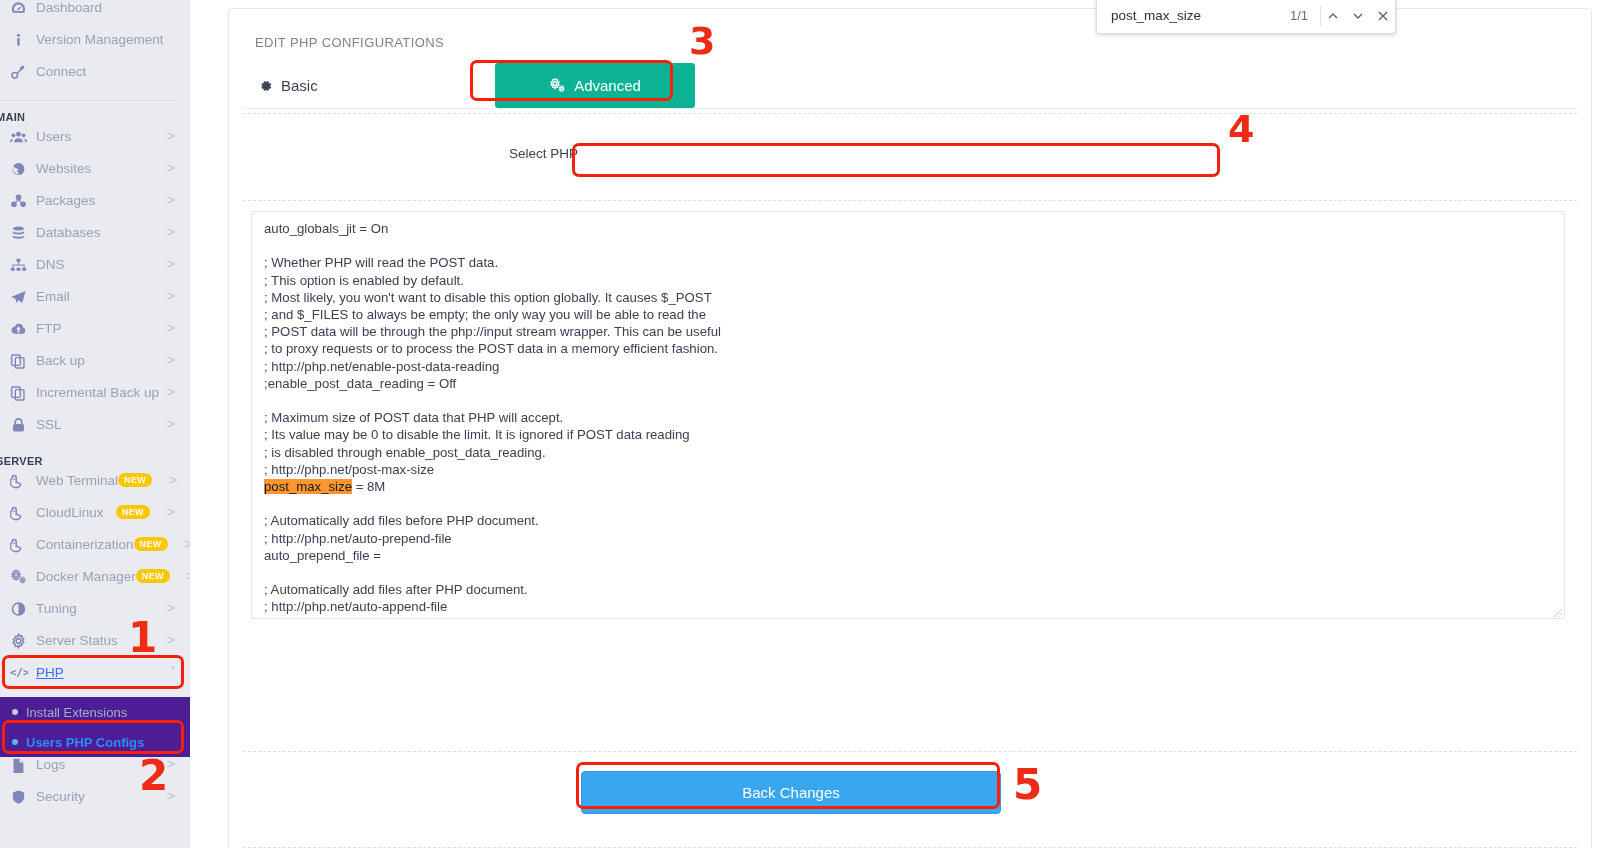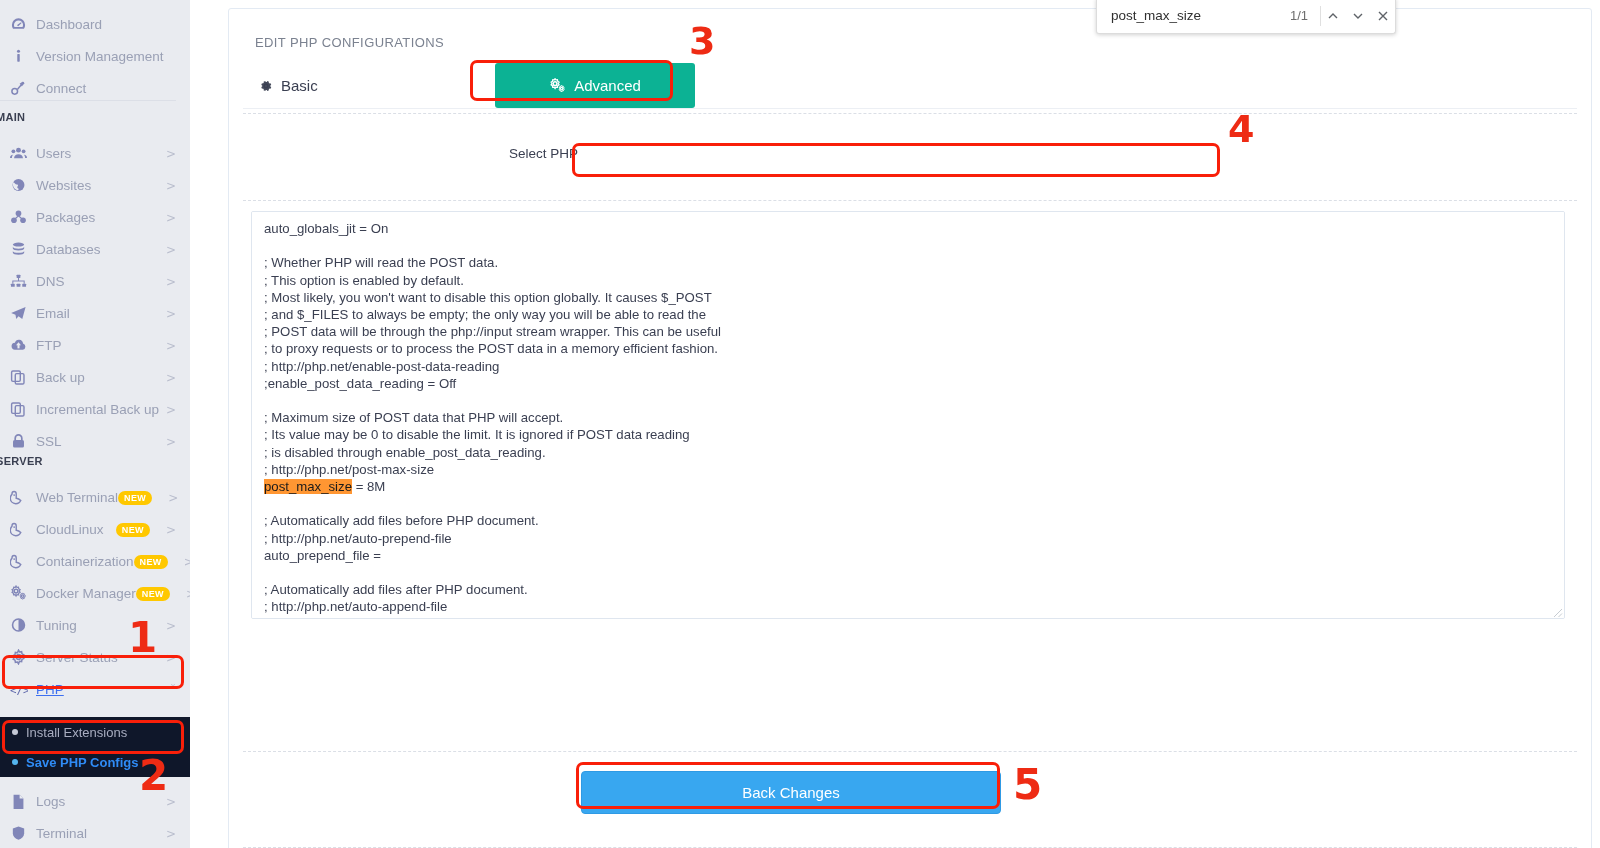--- a/index.html
+++ b/index.html
@@ -14,21 +14,21 @@
   }
 
   
   #sidebar{
     position:absolute; left:0; top:0; width:190px; height:848px;
     background:#e9ebf0;
     overflow:hidden;
   }
   .nav-item{
     position:relative;
-    display:flex; align-items:flex-end;
+    display:flex; align-items:flex-start;
     height:32px;
     padding:0 14px 0 10px;
     color:#9aa0b5;
     font-size:13.5px;
     cursor:pointer;
     white-space:nowrap;
   }
   .nav-item .ico{
     width:26px; flex:0 0 26px;
     display:flex; align-items:center; justify-content:flex-start;
@@ -48,21 +48,21 @@
   }
   .nav-sep{
     height:1px; background:#dcdfe7; margin:4px 14px 4px 0;
   }
   .nav-heading{
     font-size:11px; font-weight:bold; color:#3a3f51;
     letter-spacing:.3px;
     padding:6px 0 6px 0;
     margin-left:-4px;
   }
-  .sub-list{ background:#0f172a;margin-top:20px; }
+  .sub-list{ background:#4c1d95; }
   .sub-item{
     position:relative;
     display:flex; align-items:center;
     height:30px; padding-left:26px;
     font-size:13px; color:#a8adc0; cursor:pointer;
   }
   .sub-item .dot{
     position:absolute; left:12px; top:50%; transform:translateY(-50%);
     width:6px; height:6px; border-radius:50%; background:#c5c9d6;
   }
@@ -446,42 +446,42 @@
     <span class="chev">˅</span>
   </div>
 
   <div class="sub-list" id="php-subs">
       <div class="sub-item">
         <span class="dot"></span>
         <span>Install Extensions</span>
       </div>
       <div class="sub-item active">
         <span class="dot"></span>
-        <span>Save PHP Configs</span>
+        <span>Users PHP Configs</span>
       </div>
     </div>
 
   <div id="sidebar-tail">
       <div class="nav-item">
         <span class="ico">
           <svg width="17" height="16" viewBox="0 0 18 16" fill="#8186b8">
             <path d="M3.8 1.4h6.4l4 4v11H3.8z"></path>
             <path d="M10.2 1.4v4h4z" fill="#e9ebf0"></path>
           </svg>
         </span>
         <span class="lbl">Logs</span>
         <span class="chev">&gt;</span>
       </div>
       <div class="nav-item">
         <span class="ico">
           <svg width="17" height="16" viewBox="0 0 18 16" fill="#8186b8">
             <path d="M9 1l6 2.3v5c0 3.4-2.4 5.8-6 6.9-3.6-1.1-6-3.5-6-6.9v-5z"></path>
           </svg>
         </span>
-        <span class="lbl">Terminal</span>
+        <span class="lbl">Security</span>
         <span class="chev">&gt;</span>
       </div>
     </div>
 </div>
 
 <div id="main">
   <div id="card">
 
     <div class="card-title">EDIT PHP CONFIGURATIONS</div>
 

